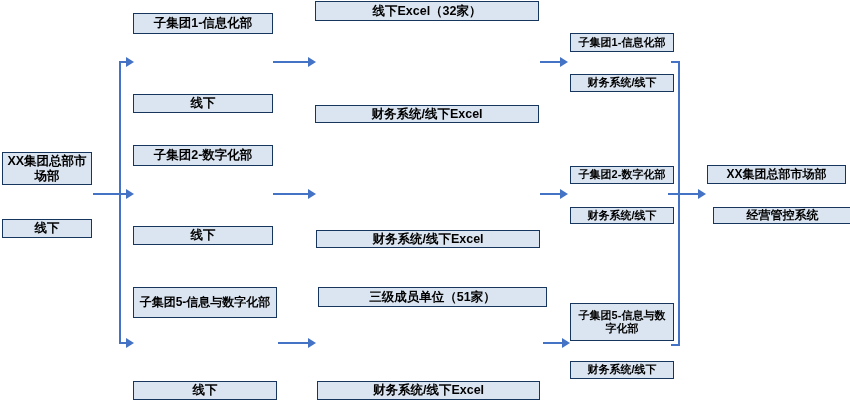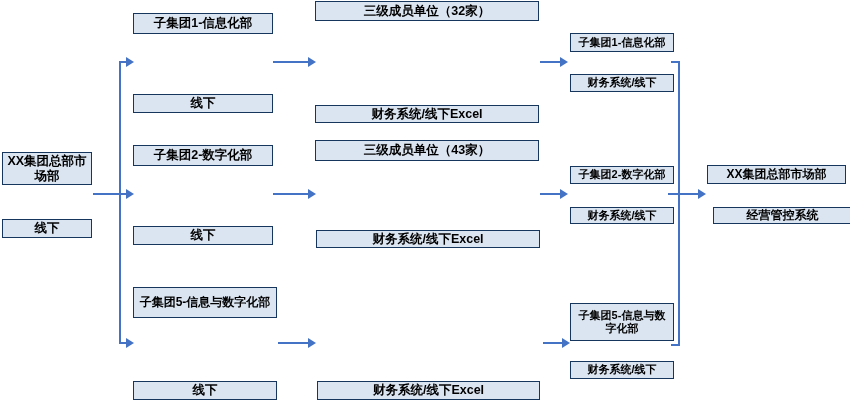--- a/index.html
+++ b/index.html
@@ -35,26 +35,26 @@
 
   <div class="box bold" style="left:133px;top:13px;width:140px;height:21px;">子集团1-信息化部</div>
   <div class="box" style="left:133px;top:94px;width:140px;height:19px;">线下</div>
 
   <div class="box bold" style="left:133px;top:145px;width:140px;height:21px;">子集团2-数字化部</div>
   <div class="box" style="left:133px;top:226px;width:140px;height:19px;">线下</div>
 
   <div class="box bold" style="left:133px;top:287px;width:144px;height:31px;font-size:12px;">子集团5-信息与数字化部</div>
   <div class="box" style="left:133px;top:381px;width:144px;height:19px;">线下</div>
 
-  <div class="box bold" style="left:315px;top:1px;width:224px;height:20px;">三级成员单位（32家）</div>
+  <div class="box bold" style="left:315px;top:1px;width:224px;height:20px;">线下Excel（32家）</div>
   <div class="box" style="left:315px;top:105px;width:224px;height:18px;">财务系统/线下Excel</div>
 
-  <div class="box bold" style="left:315px;top:140px;width:224px;height:21px;">三级成员单位（43家）</div>
   <div class="box" style="left:316px;top:230px;width:224px;height:18px;">财务系统/线下Excel</div>
 
+  <div class="box bold" style="left:318px;top:287px;width:229px;height:20px;">三级成员单位（51家）</div>
   <div class="box" style="left:317px;top:381px;width:223px;height:19px;">财务系统/线下Excel</div>
 
   <div class="box bold small" style="left:570px;top:33px;width:104px;height:19px;">子集团1-信息化部</div>
   <div class="box small" style="left:570px;top:74px;width:104px;height:18px;">财务系统/线下</div>
 
   <div class="box bold small" style="left:570px;top:166px;width:104px;height:18px;">子集团2-数字化部</div>
   <div class="box small" style="left:570px;top:207px;width:104px;height:17px;">财务系统/线下</div>
 
   <div class="box bold small wrap" style="left:570px;top:303px;width:104px;height:38px;">子集团5-信息与数字化部</div>
   <div class="box small" style="left:570px;top:361px;width:104px;height:18px;">财务系统/线下</div>

